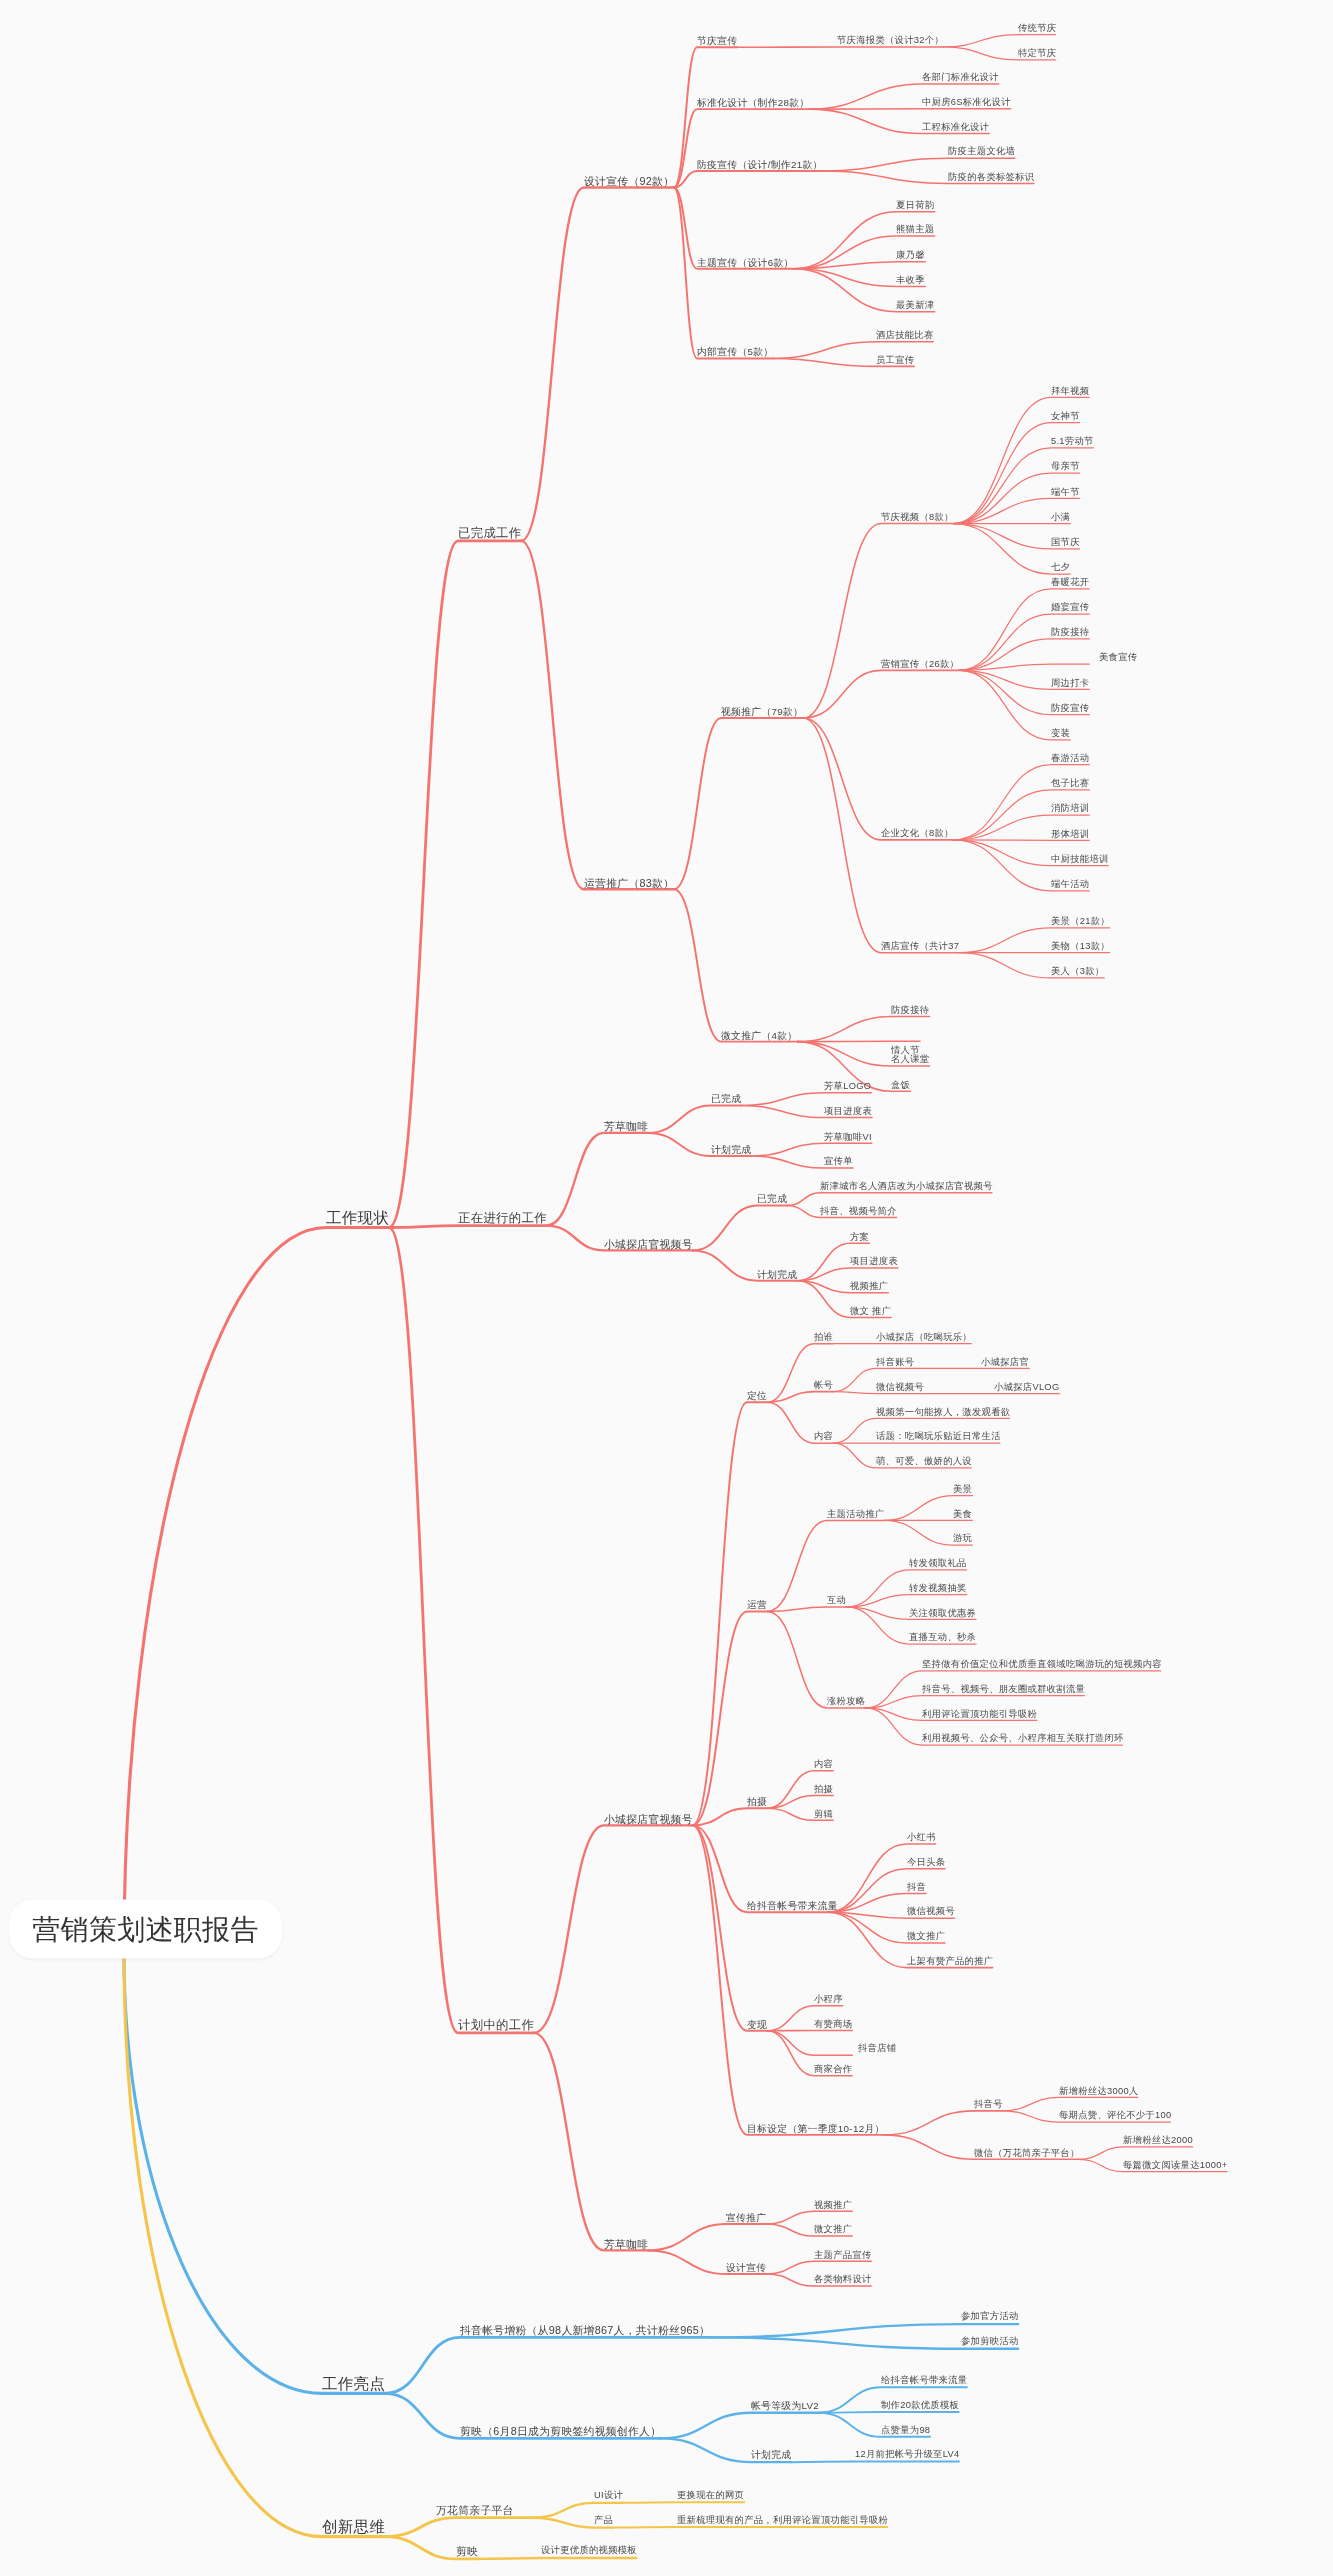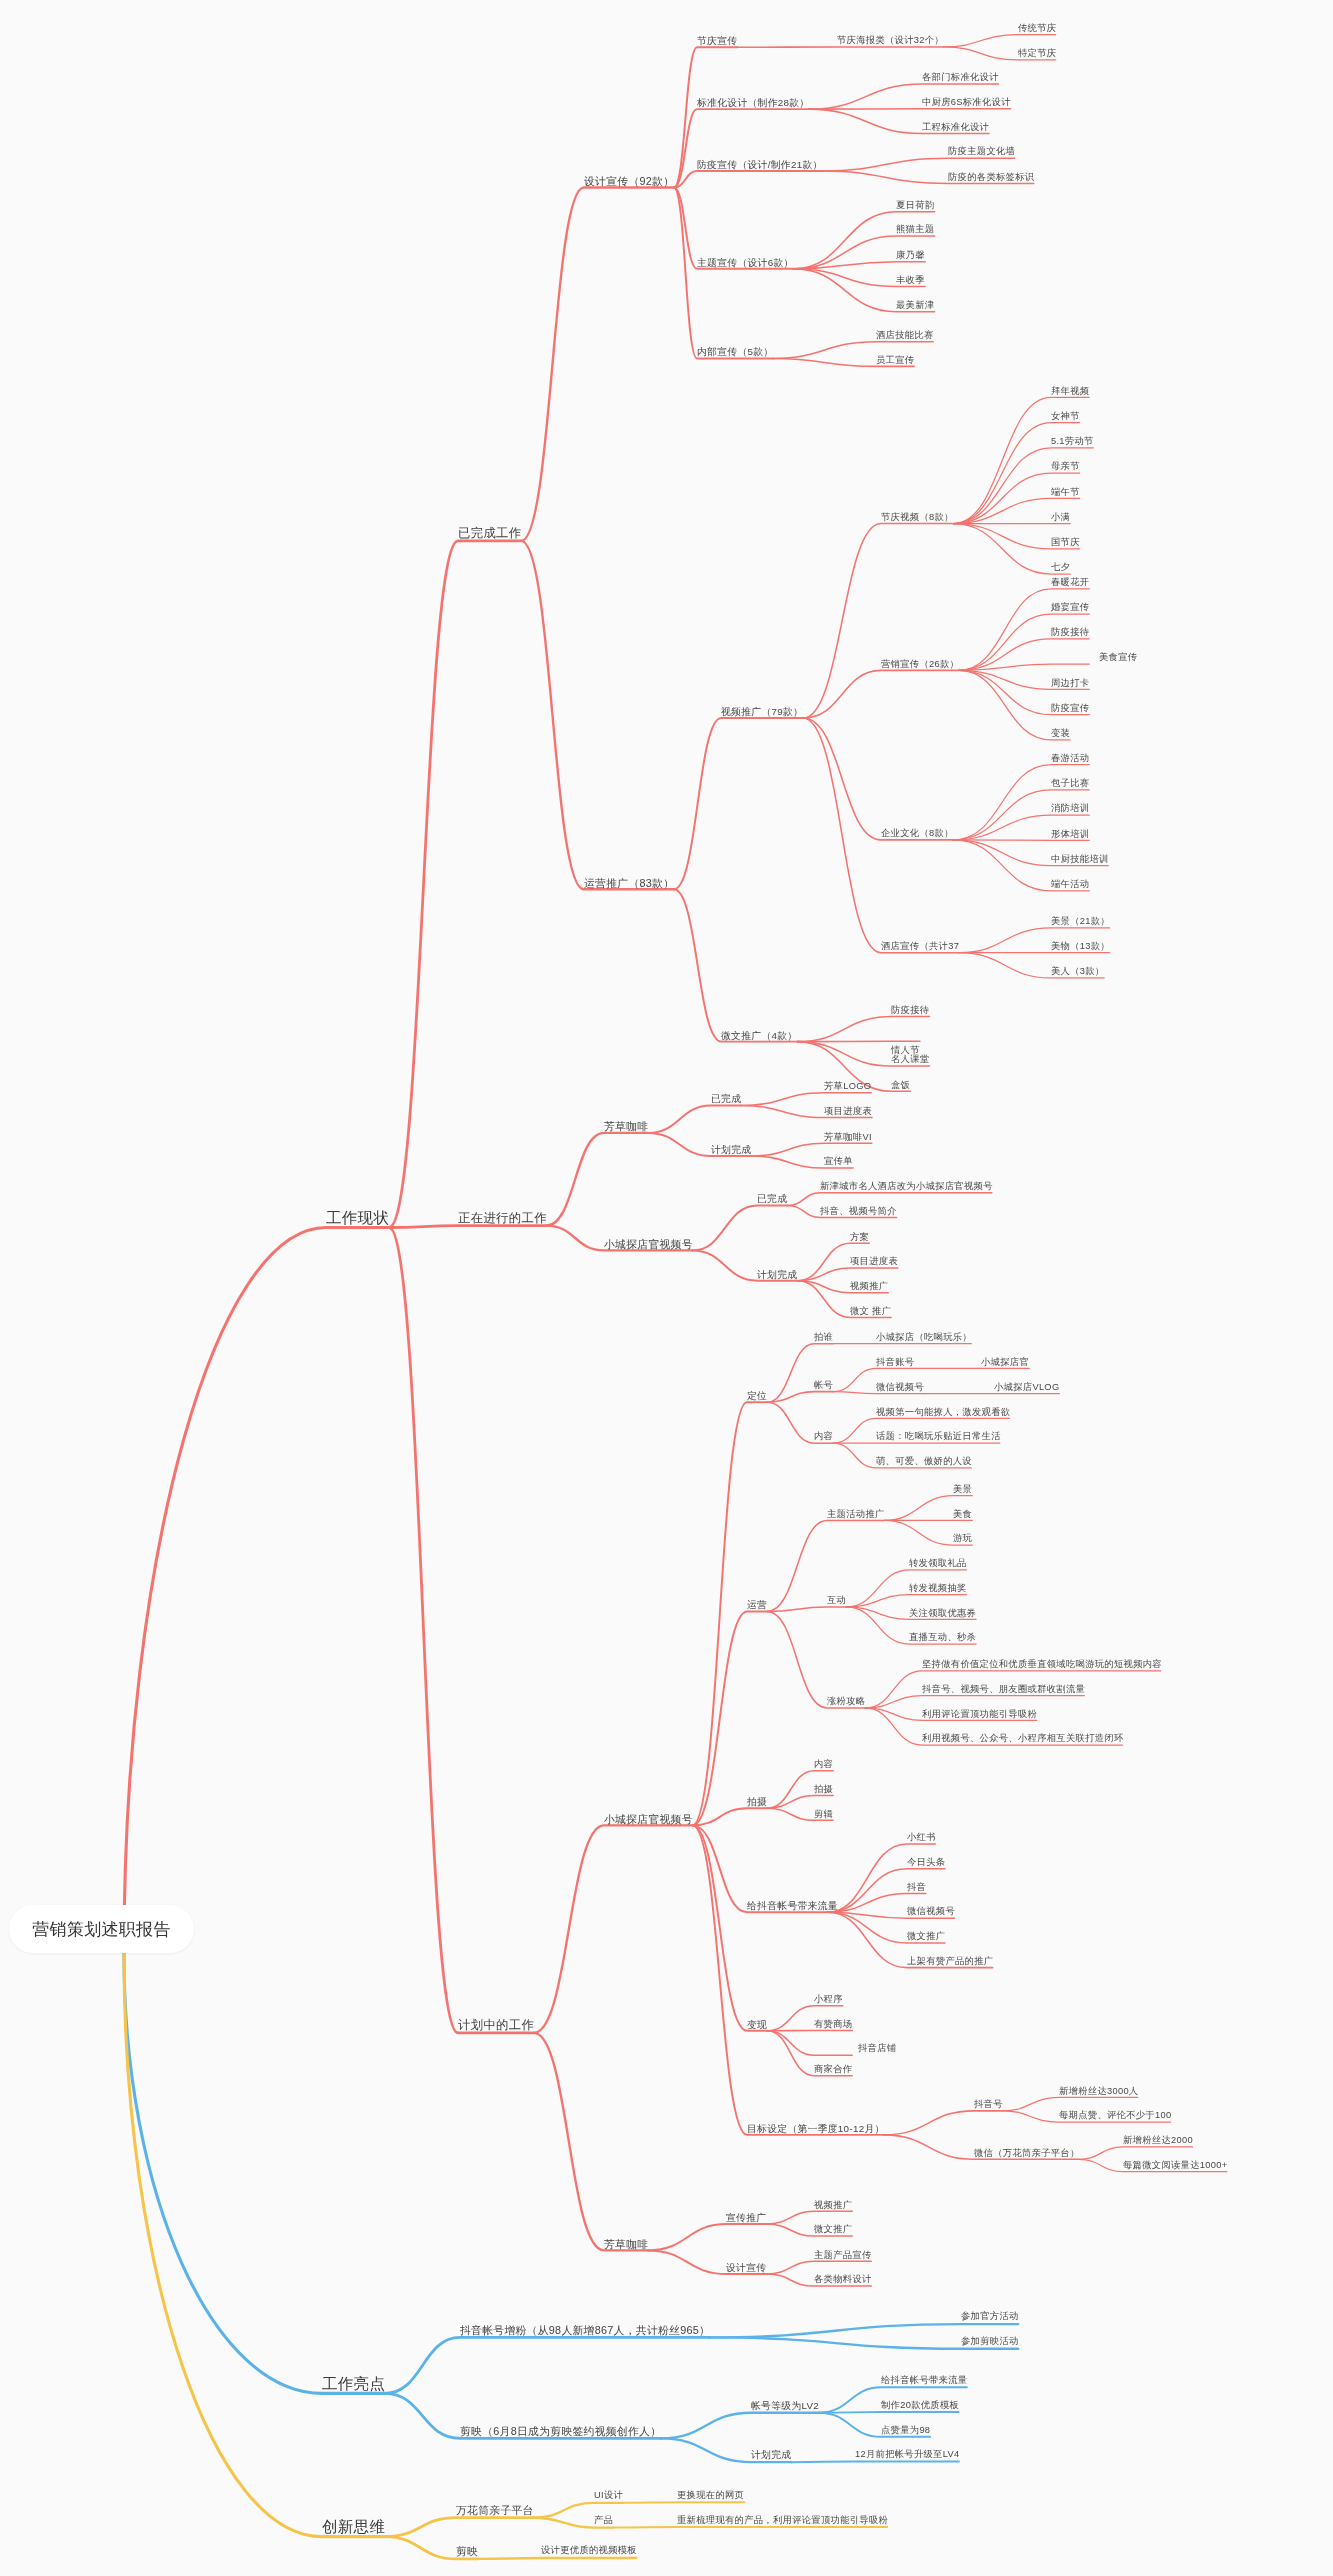--- a/index.html
+++ b/index.html
@@ -16,21 +16,21 @@
     white-space:nowrap;
     color:#3c3c3c;
     line-height:1;
     transform:translateY(-50%);
     letter-spacing:0.3px;
   }
   .root{
     background:#ffffff;
     border-radius:24px;
     padding:15.5px 23px;
-    font-size:17px;
+    font-size:28px;
     color:#333;
     box-shadow:0 1px 3.1px rgba(0,0,0,0.05);
     transform:translateY(-50%);
     font-weight:500;
   }
   .lv1{font-size:15.5px;color:#3a3a3a;}
   .lv2{font-size:12.4px;color:#3c3c3c;}
   .lv3{font-size:10.8px;color:#414141;}
   .lv4{font-size:9.8px;color:#444;}
   .lv5{font-size:9.3px;color:#474747;}
@@ -335,21 +335,21 @@
       <div class="node lv5" style="left: 961px; top: 2317px;">参加官方活动</div>
       <div class="node lv5" style="left: 961px; top: 2342px;">参加剪映活动</div>
       <div class="node lv3" style="left: 460px; top: 2431px;">剪映（6月8日成为剪映签约视频创作人）</div>
       <div class="node lv4" style="left: 751px; top: 2406px;">帐号等级为LV2</div>
       <div class="node lv5" style="left: 881px; top: 2381px;">给抖音帐号带来流量</div>
       <div class="node lv5" style="left: 881px; top: 2406px;">制作20款优质模板</div>
       <div class="node lv5" style="left: 881px; top: 2431px;">点赞量为98</div>
       <div class="node lv4" style="left: 751px; top: 2455px;">计划完成</div>
       <div class="node lv5" style="left: 855px; top: 2455px;">12月前把帐号升级至LV4</div>
       <div class="node lv1" style="left: 322px; top: 2527px;">创新思维</div>
-      <div class="node lv3" style="left: 456px; top: 2510px; text-align: right;">万花筒亲子平台</div>
+      <div class="node lv3" style="left: 436px; top: 2510px; text-align: right;">万花筒亲子平台</div>
       <div class="node lv5" style="left: 594px; top: 2496px;">UI设计</div>
       <div class="node lv5" style="left: 677px; top: 2496px;">更换现在的网页</div>
       <div class="node lv5" style="left: 594px; top: 2521px;">产品</div>
       <div class="node lv5" style="left: 677px; top: 2521px;">重新梳理现有的产品，利用评论置顶功能引导吸粉</div>
       <div class="node lv3" style="left: 456px; top: 2551px;">剪映</div>
       <div class="node lv5" style="left: 541px; top: 2551px;">设计更优质的视频模板</div>
     </div>
 </div>
 
 

